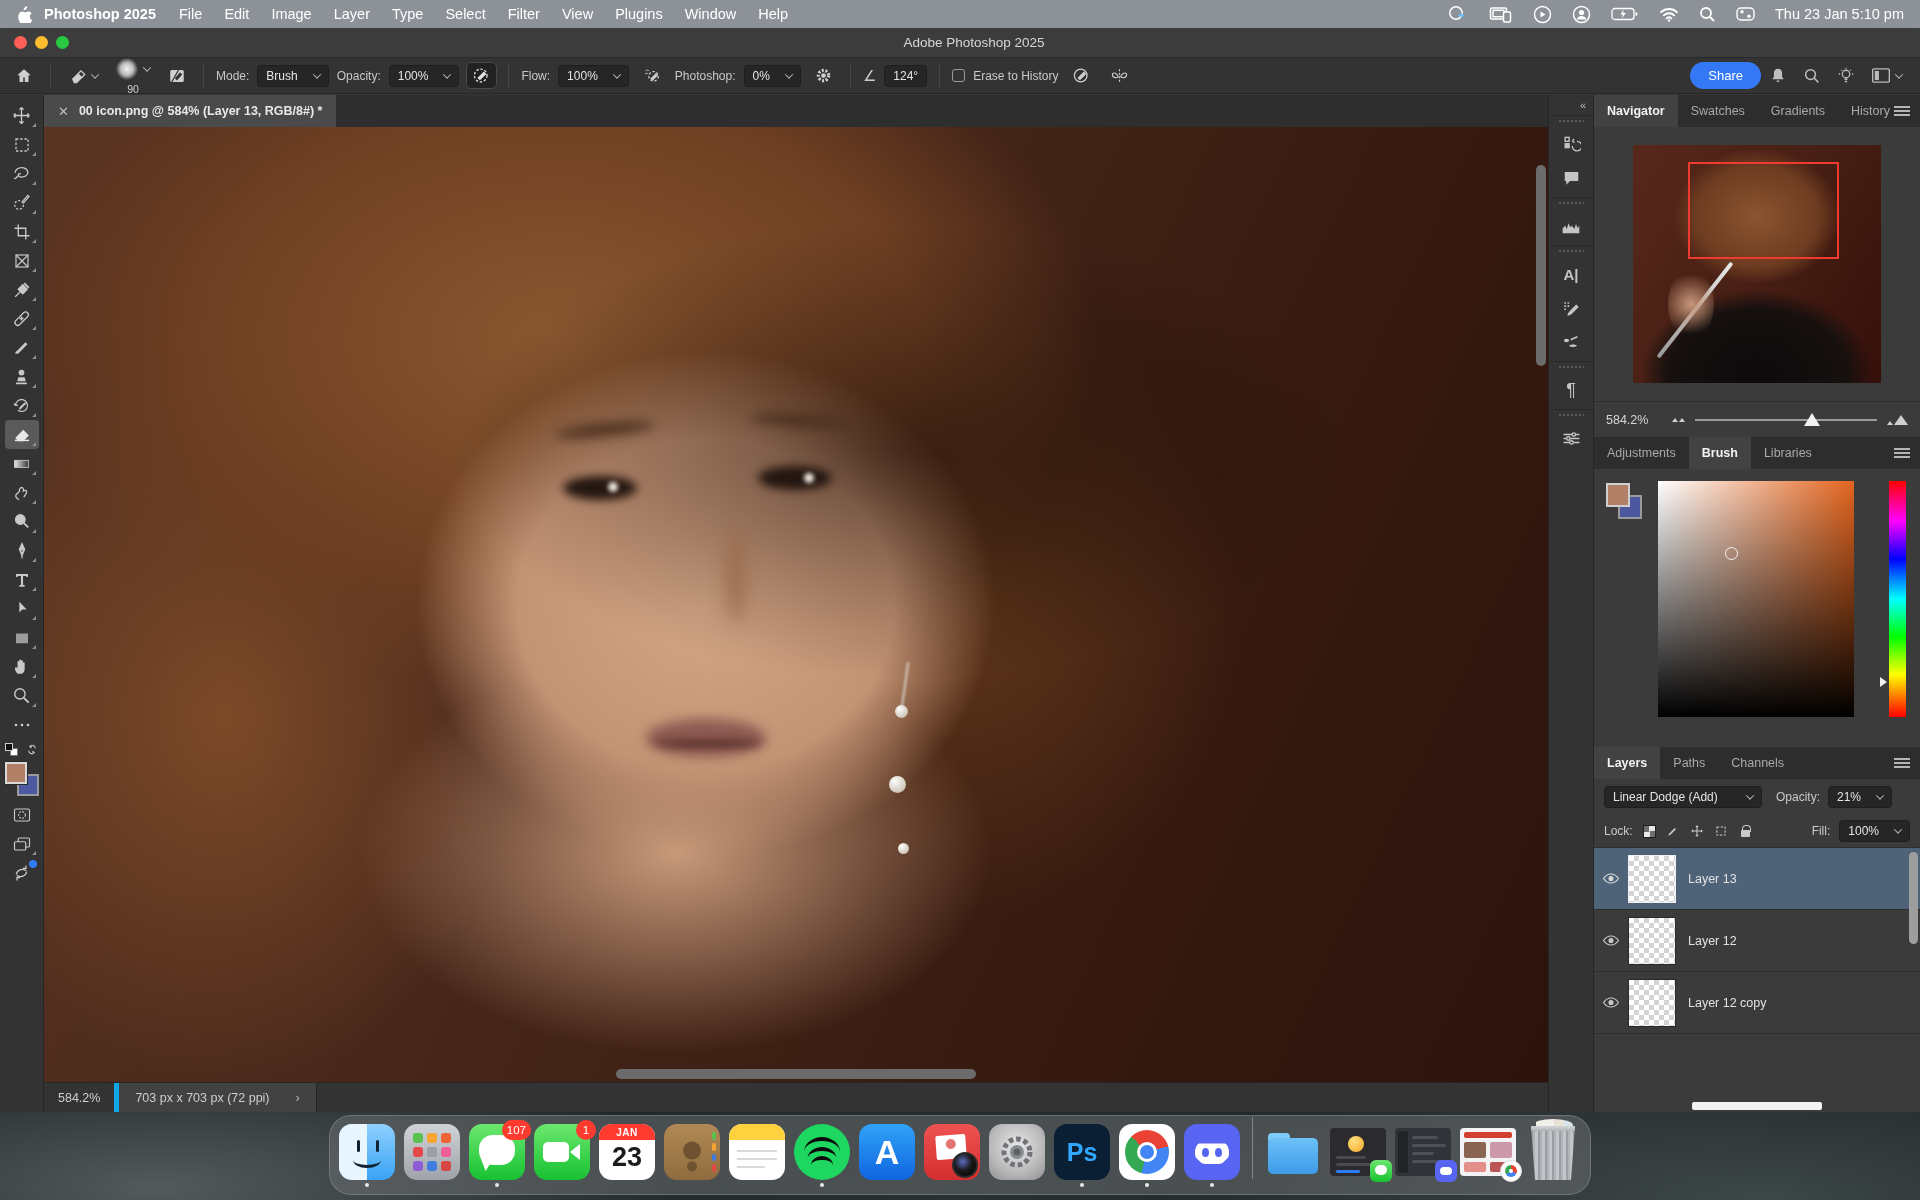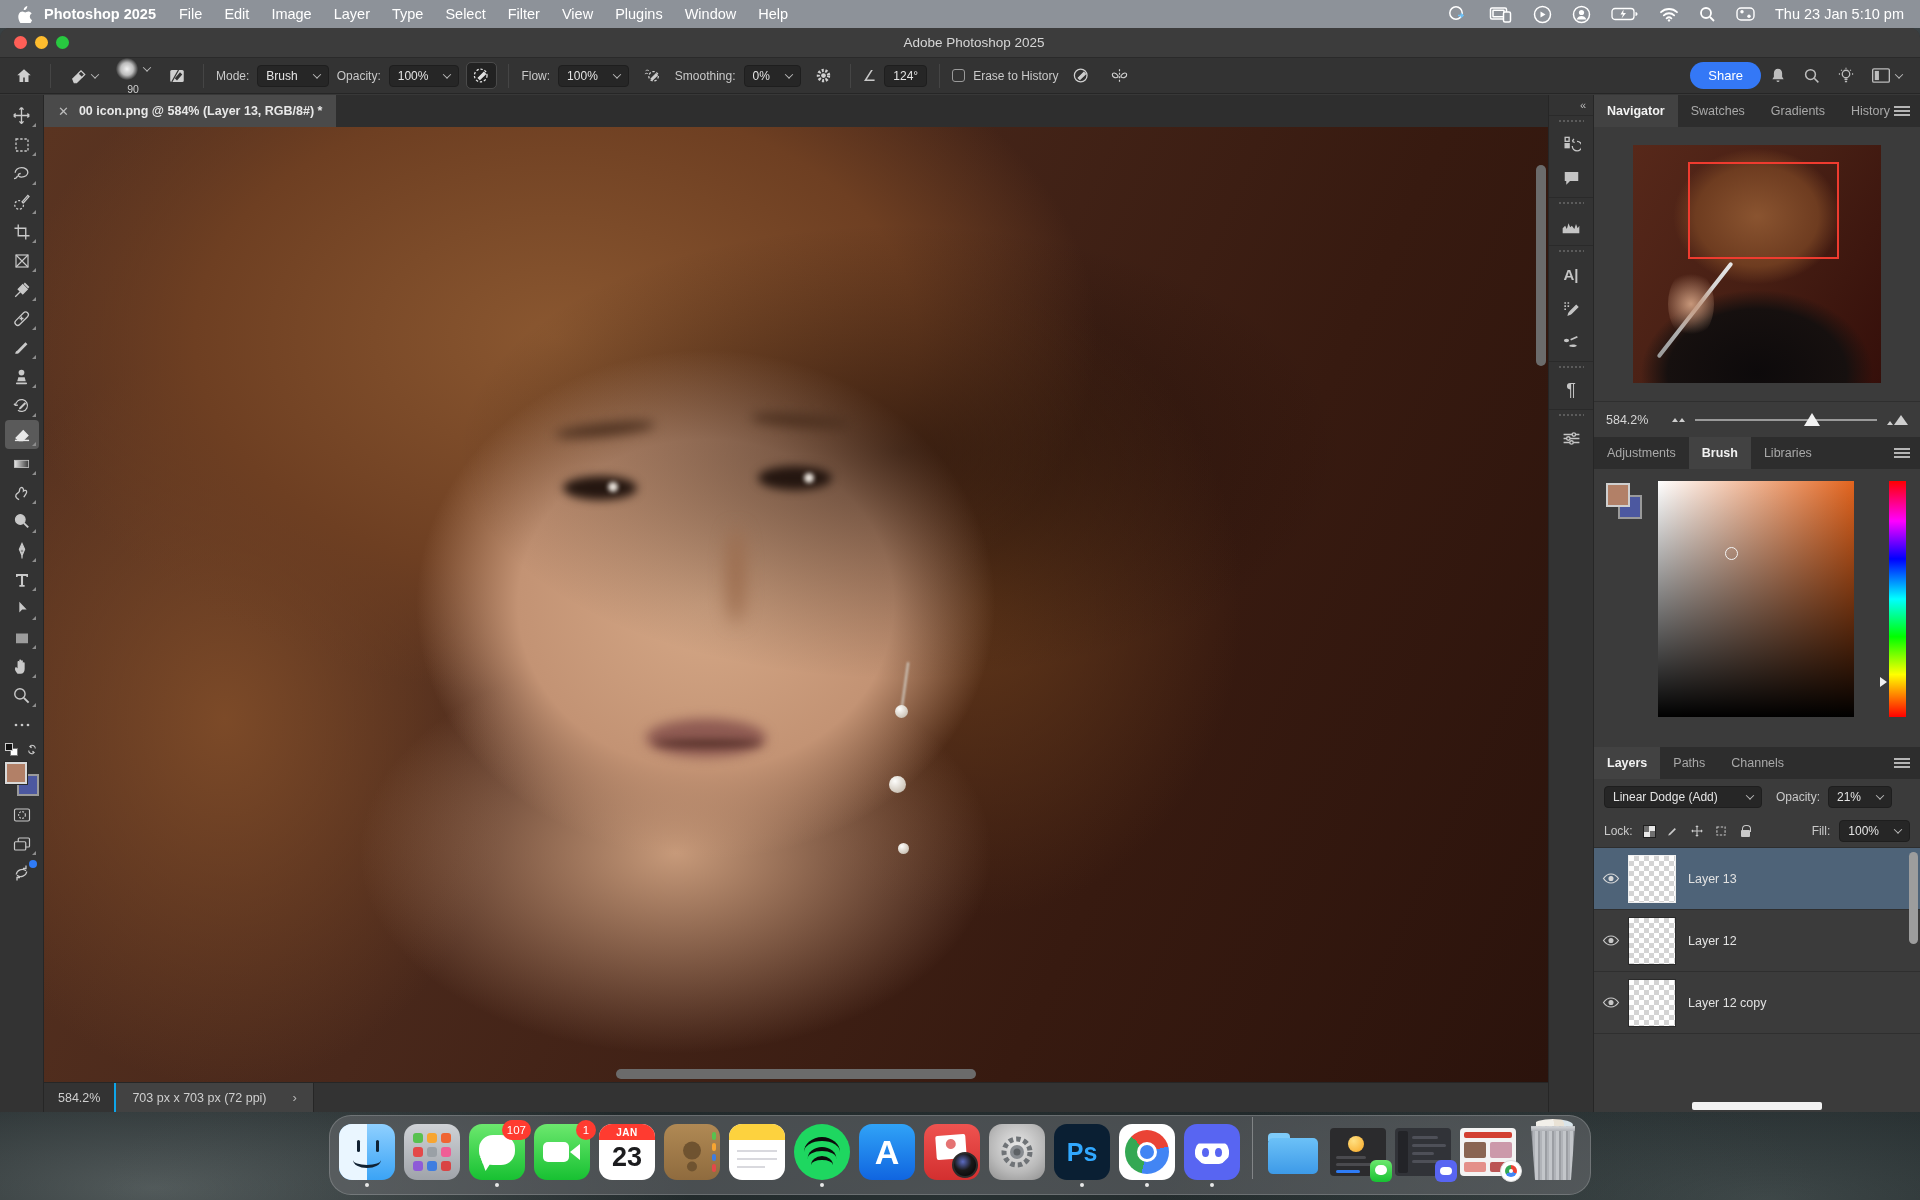--- a/index.html
+++ b/index.html
@@ -96,21 +96,21 @@
   .earring-line { position:absolute; width:2px; height:46px; background:#cfc8bf; filter:blur(1px); }
   .pearl { position:absolute; border-radius:50%;
     background:radial-gradient(circle at 35% 30%, #fdfdfb, #cfc6ba 70%, #8d8579); }
   .hscroll { position:absolute; bottom:3px; left:38%; width:24%; height:10px; border-radius:5px; background:#6b6b6b; }
   .vscroll { position:absolute; right:2px; top:4%; width:10px; height:21%; border-radius:5px; background:#6b6b6b; }
 
   .statusbar { height:30px; background:#333333; border-top:1px solid #262626; display:flex;
     align-items:center; color:#cfcfcf; font-size:12.5px; }
   .status-zoom { padding:0 14px; height:100%; display:flex; align-items:center; }
   .status-dims { background:#424242; height:100%; display:flex; align-items:center; gap:26px;
-    padding:0 16px; border-left:2px solid #0ea5e9; border-right:1px solid #262626; }
+    padding:0 16px; border-left:5px solid #0ea5e9; border-right:1px solid #262626; }
   .status-dims .gt { color:#b5b5b5; font-size:13px; }
 
   
   .dockstrip { width:46px; background:#333333; border-left:1px solid #262626; border-right:1px solid #262626;
     display:flex; flex-direction:column; align-items:center; padding-top:2px; }
   .dockstrip .collapse { align-self:flex-end; color:#bdbdbd; font-size:11px; letter-spacing:-1px;
     padding:2px 8px 4px; }
   .dgroup { width:100%; border-top:1px solid #2a2a2a; padding:3px 0 2px; display:flex;
     flex-direction:column; align-items:center; }
   .grip { width:26px; height:4px; margin-bottom:4px;
@@ -463,21 +463,21 @@
       <span>100%</span>
         <span class="chev"></span>
     </span>
     <span class="obtn">
       <svg class="icon" width="20" height="19" viewBox="0 0 24 24" fill="none" stroke="#cfcfcf" stroke-width="1.6">
         <circle cx="14" cy="13" r="6" stroke-dasharray="3 2.2"></circle>
           <path d="M11 16l6-6 1.6 1.6-6 6z" fill="#cfcfcf"></path>
         <path d="M4 6c1.5-1 3-1 4 0M3 10c1.5-1 3-1 4 0" stroke-width="1.2"></path>
         </svg>
     </span>
-    <span class="olabel">Smoothing:</span>
+    <span class="olabel">Photoshop:</span>
     <span class="fld">
       <span>0%</span>
         <span class="chev"></span>
     </span>
     <span class="obtn">
       <svg class="icon" width="19" height="19" viewBox="0 0 24 24" fill="none" stroke="#cfcfcf">
         <circle cx="12" cy="12" r="6.5" stroke-width="4" stroke-dasharray="2.6 2"></circle>
           <circle cx="12" cy="12" r="3" fill="#cfcfcf" stroke="none"></circle>
         </svg>
     </span>

